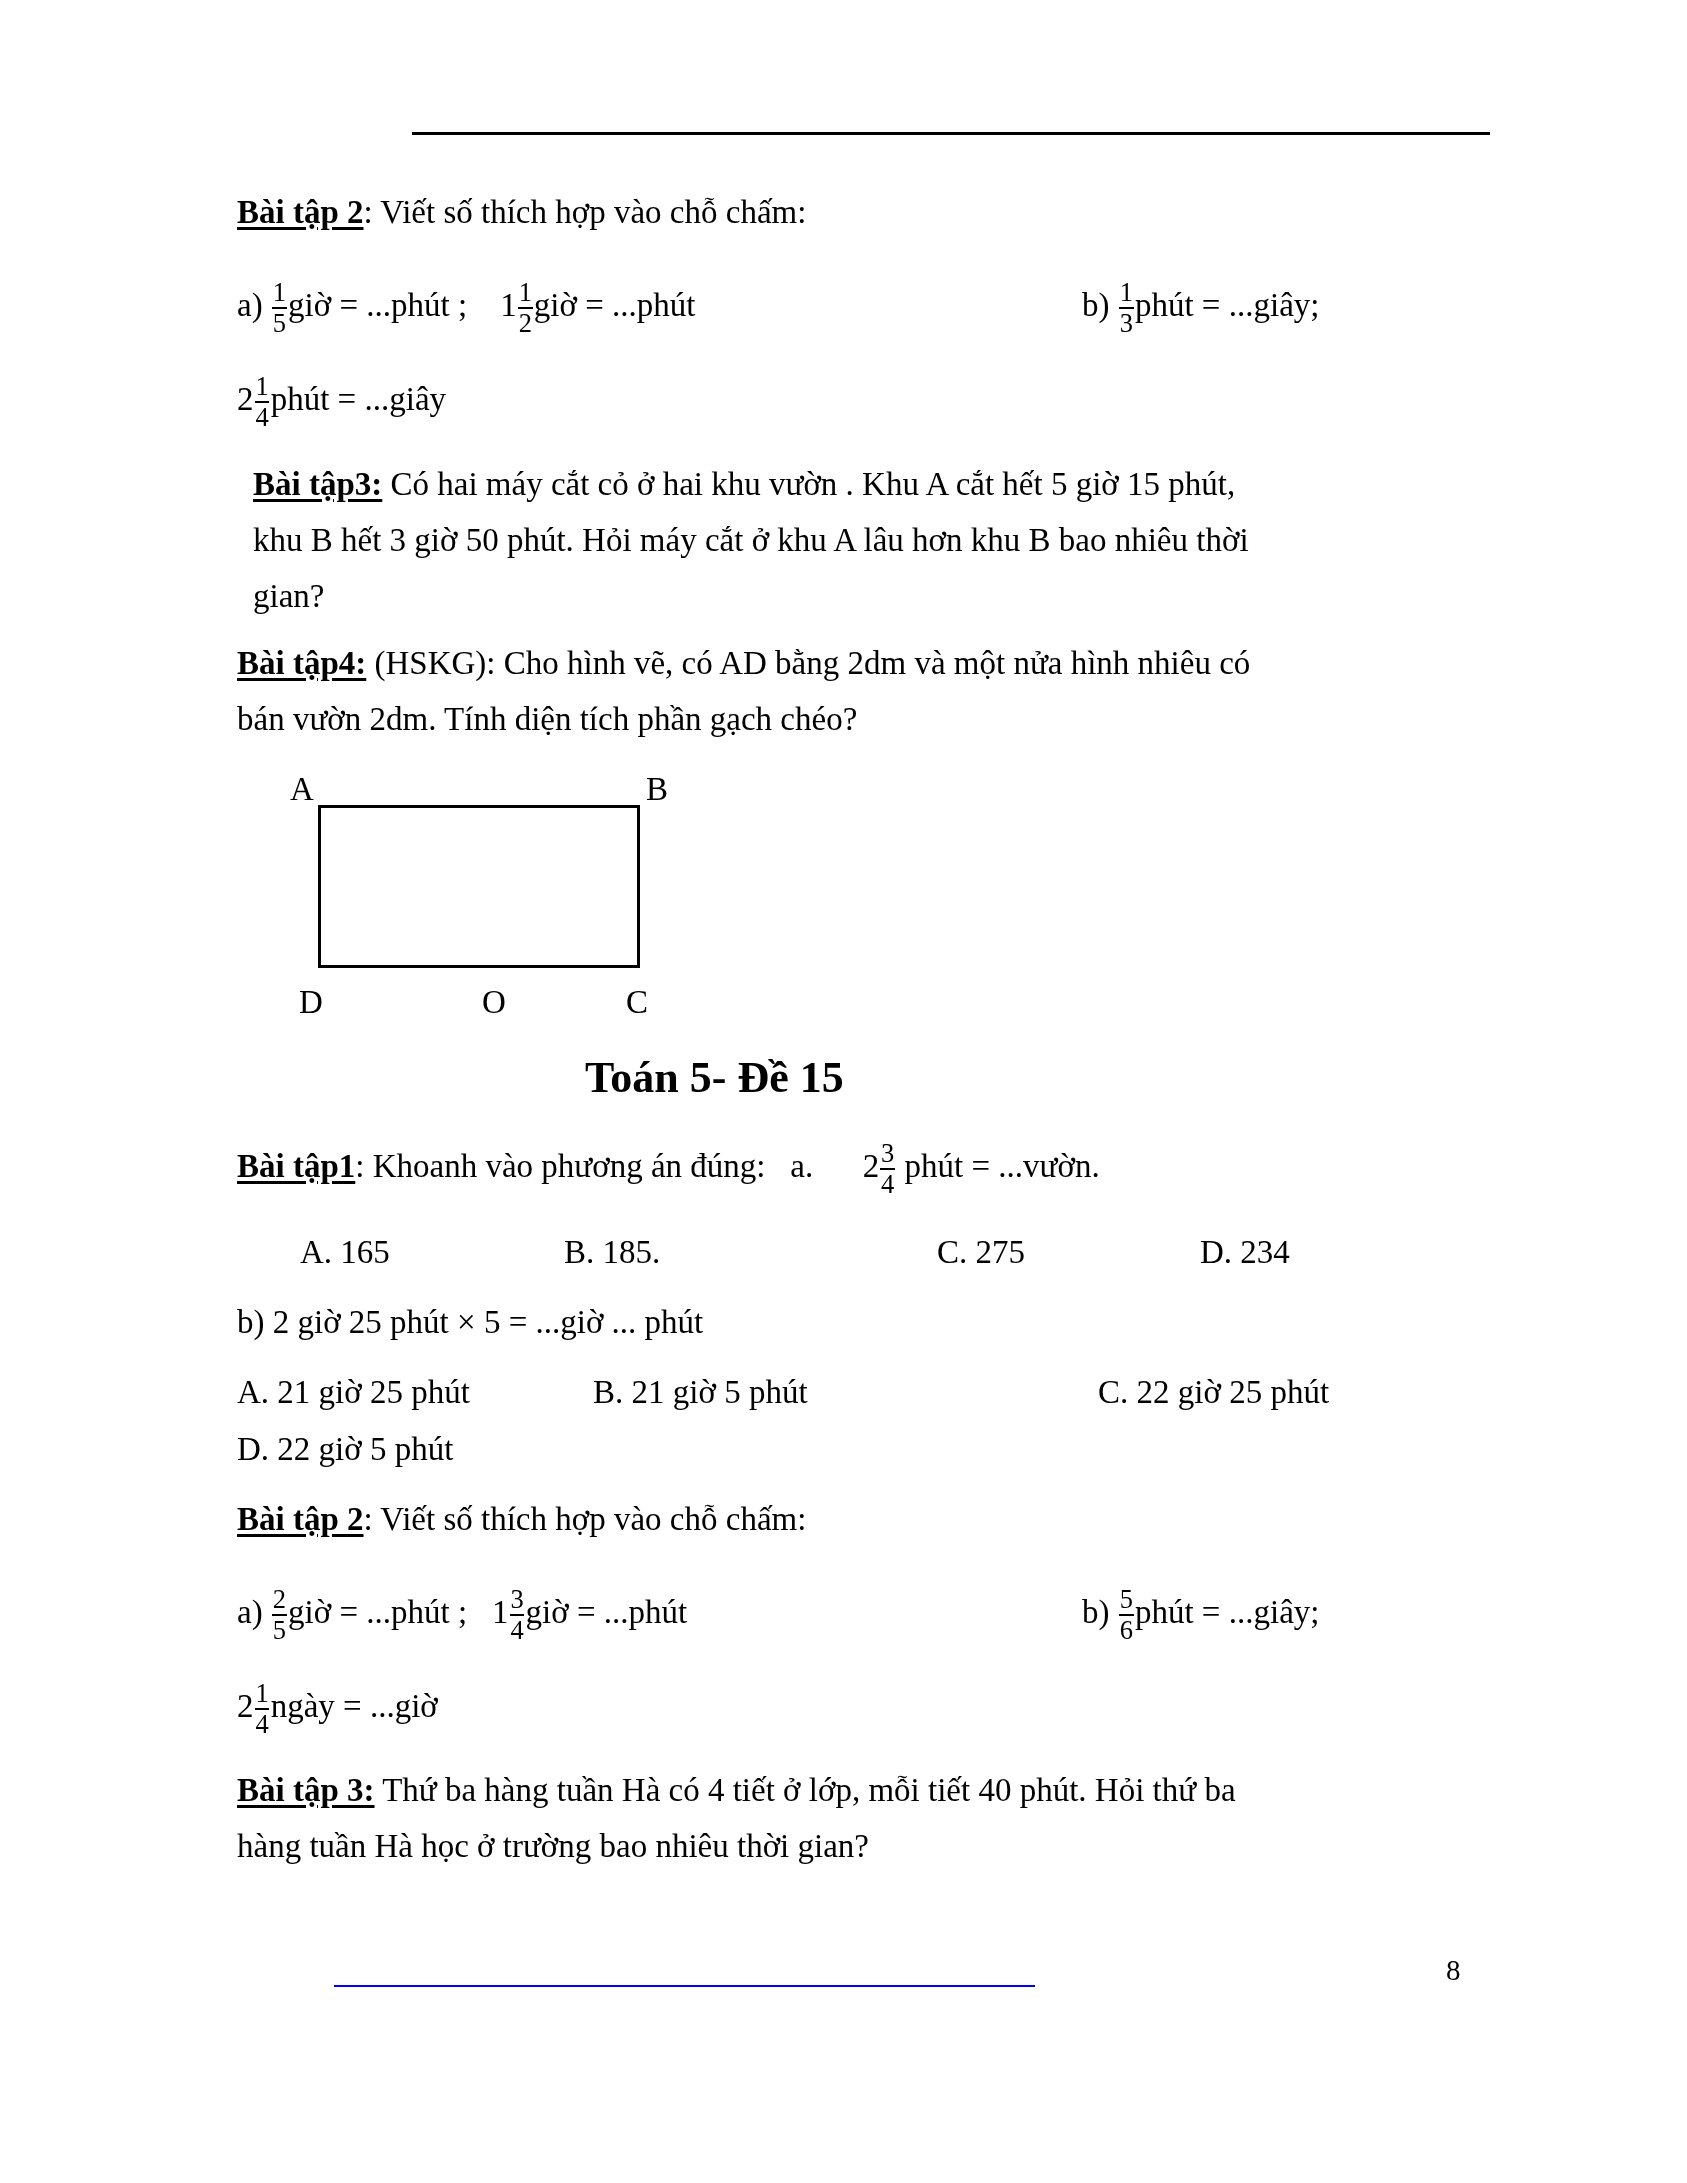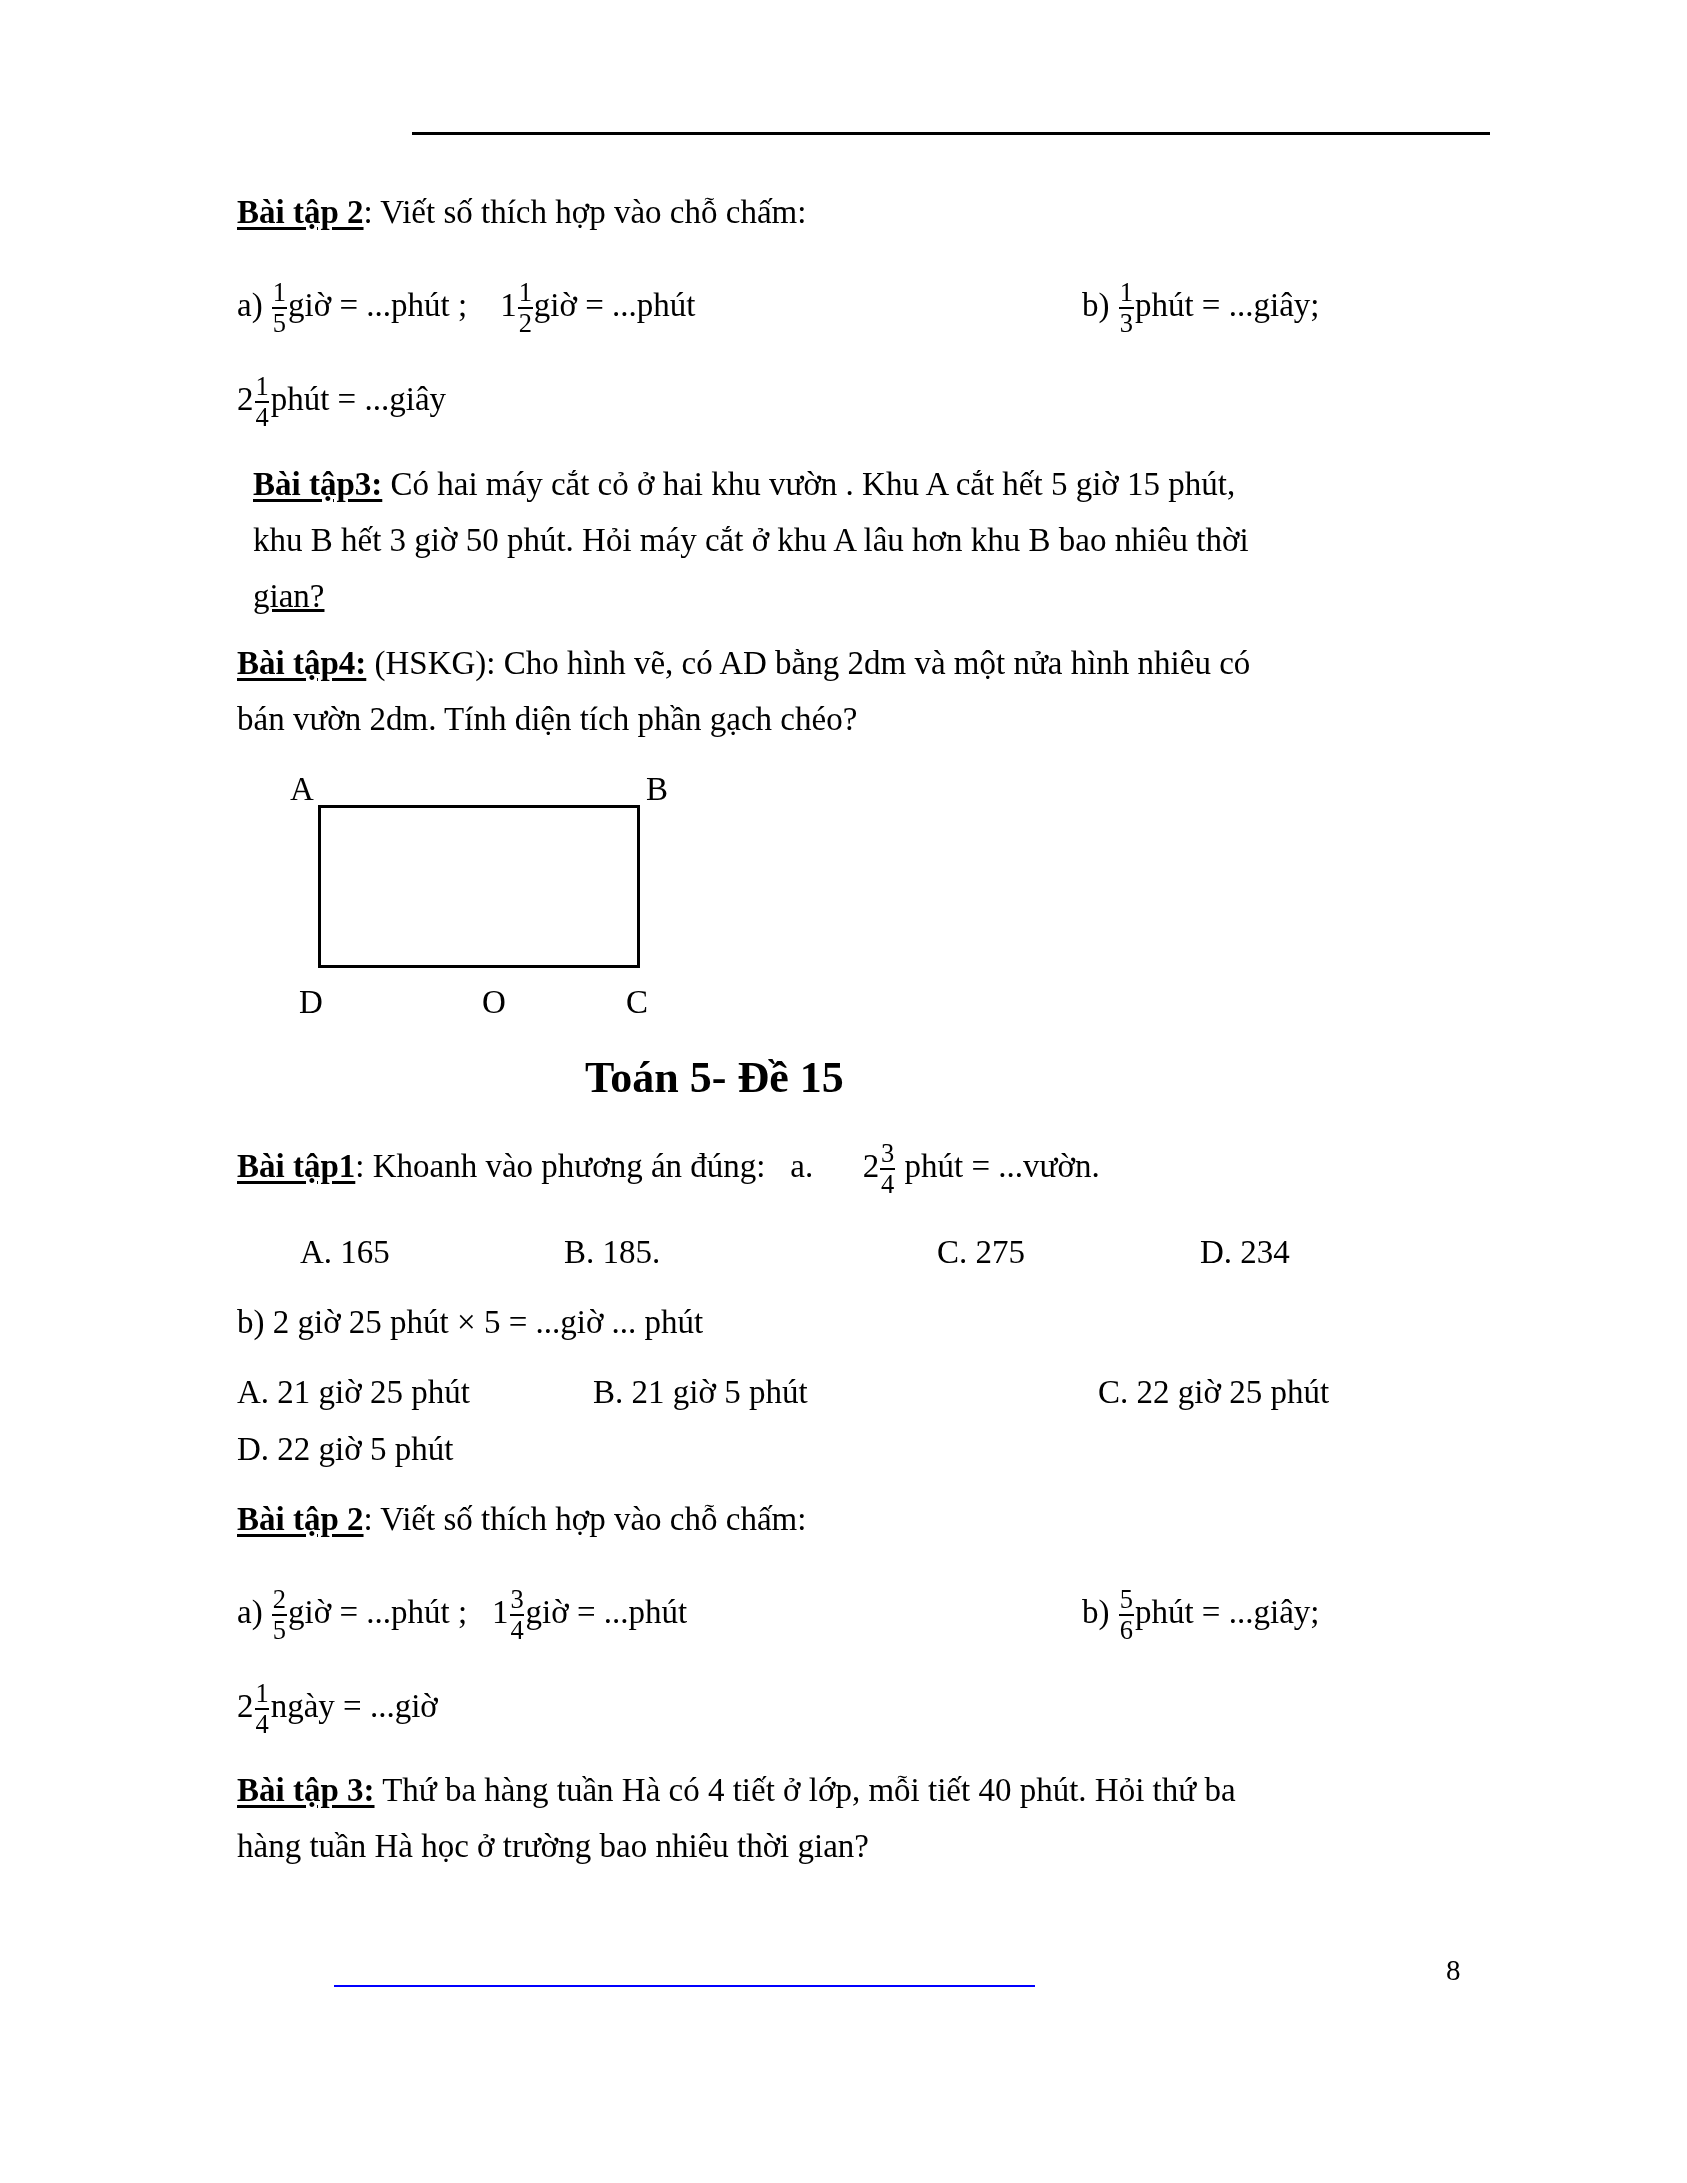--- a/index.html
+++ b/index.html
@@ -42,21 +42,21 @@
 </div>
 <div class="abs txt" style="left:237px; top:372px;">
   <span class="mixed-whole">2</span><span class="frac"><span class="num">1</span><span class="bar"></span><span class="den">4</span></span><span>phút = ...giây</span>
 </div>
 
 <div class="abs txt" style="left:237px; top:464px; width:1131px;margin-left:16px;">
   <div style="display:flex; justify-content:space-between;">
       <span><span class="label">Bài tập3:</span><span> Có hai máy cắt cỏ ở hai khu vườn . Khu A cắt hết 5 giờ 15 phút,</span></span>
     </div>
   <div style="margin-top:16px;">khu B hết 3 giờ 50 phút. Hỏi máy cắt ở khu A lâu hơn khu B bao nhiêu thời</div>
-  <div style="margin-top:16px;text-decoration:underline;">gian?</div>
+  <div style="margin-top:16px;">gian?</div>
 </div>
 
 <div class="abs txt" style="left:237px; top:643px;">
   <div><span class="label">Bài tập4:</span><span> (HSKG): Cho hình vẽ, có AD bằng 2dm và một nửa hình nhiêu có</span></div>
   <div style="margin-top:16px;">bán vườn 2dm. Tính diện tích phần gạch chéo?</div>
 </div>
 
 <div class="figure-rect"></div>
 <span class="pt" style="left:290px; top:769px;">A</span>
 <span class="pt" style="left:646px; top:769px;">B</span>

